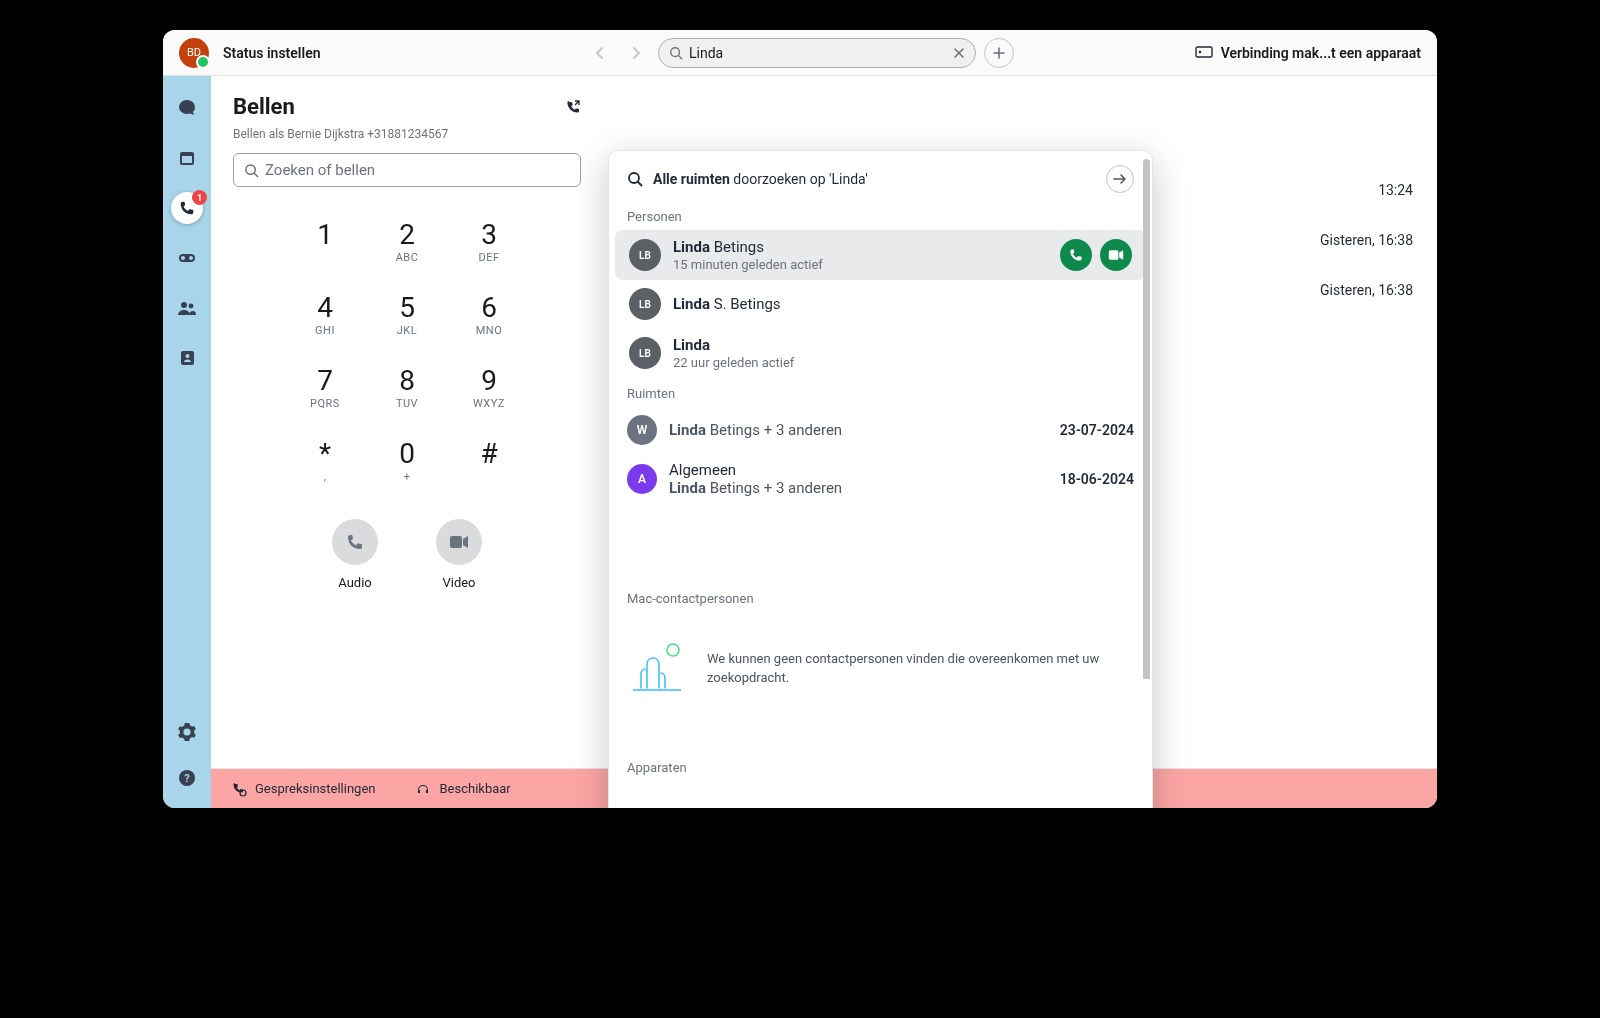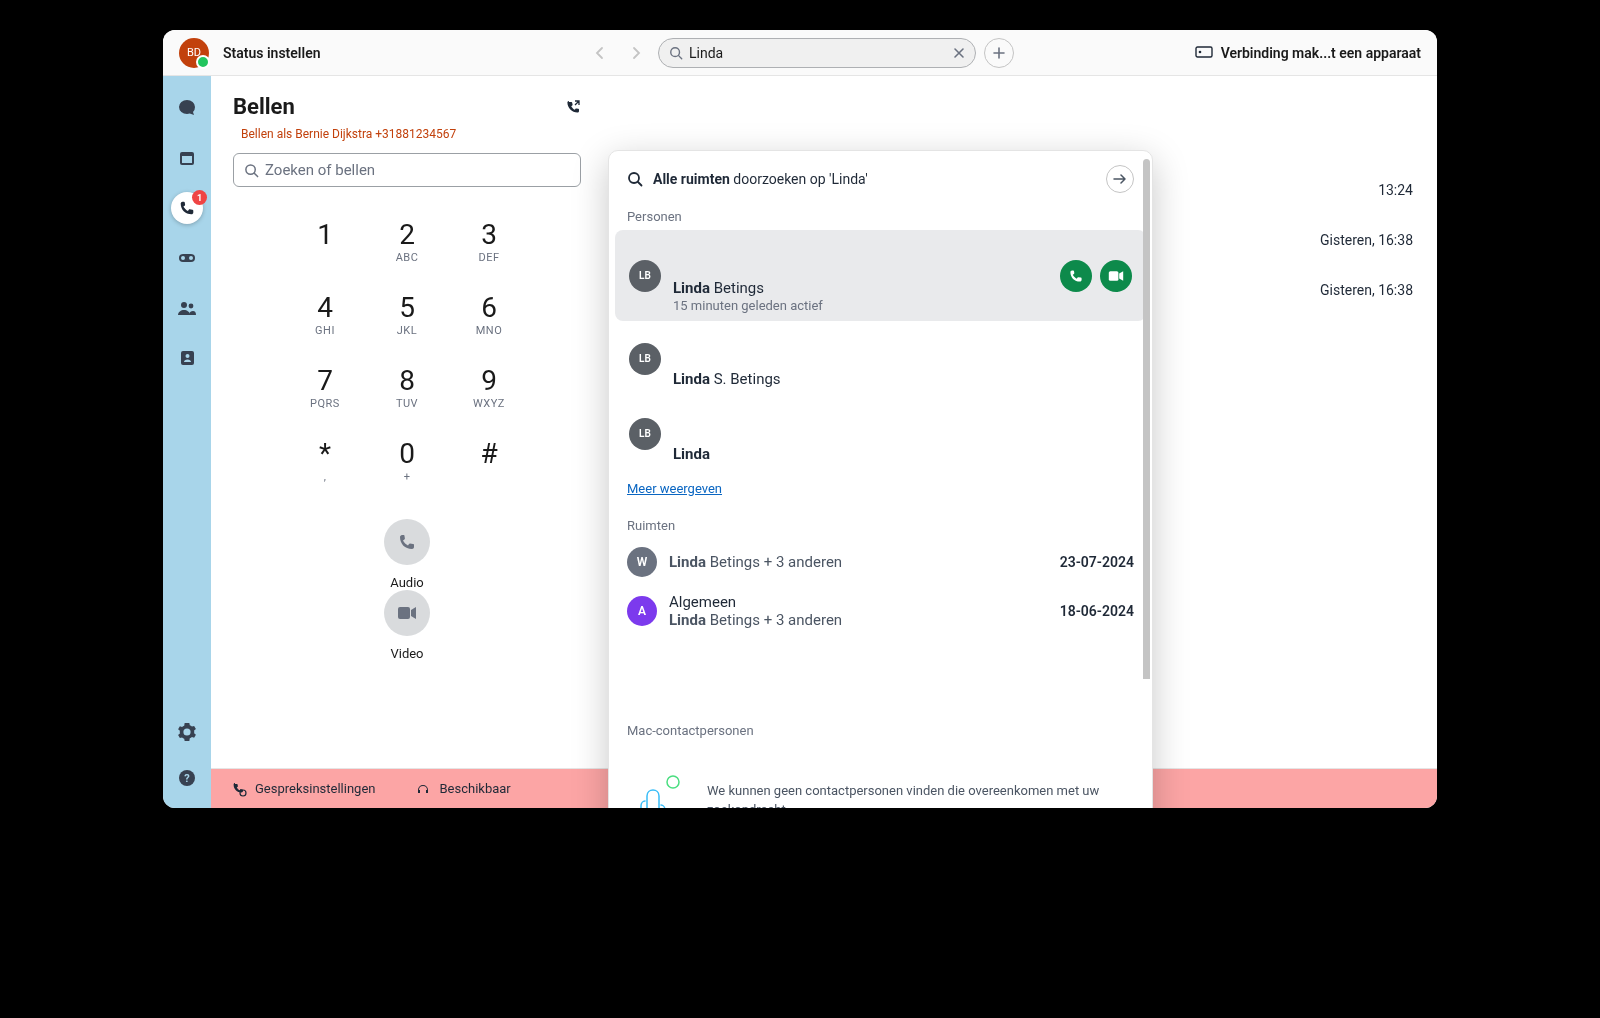--- a/index.html
+++ b/index.html
@@ -19,45 +19,45 @@
 .tb-right { margin-left:auto; display:flex; align-items:center; gap:8px; font-size:14px; font-weight:600; color:#1a1a1a; cursor:pointer;}
 .body-row { flex:1; display:flex; position:relative;}
 .sidebar { width:48px; background:#a8d5ea; display:flex; flex-direction:column; align-items:center; padding-top:16px; gap:18px;}
 .sb-icon { width:32px; height:32px; display:flex; align-items:center; justify-content:center; color:#374151; cursor:pointer; position:relative;}
 .sb-icon.active { background:#fff; border-radius:50%; box-shadow:0 1px 4px rgba(0,0,0,0.25);}
 .sb-badge { position:absolute; top:-2px; right:-4px; background:#ef4444; color:#fff; font-size:9px; font-weight:700; min-width:15px; height:15px; border-radius:8px; display:flex; align-items:center; justify-content:center; padding:0 3px;}
 .sb-bottom { margin-top:auto; margin-bottom:14px; display:flex; flex-direction:column; gap:14px; align-items:center;}
 .call-panel { width:390px; padding:18px 20px 0 22px; display:flex; flex-direction:column;}
 .cp-head { display:flex; align-items:center; justify-content:space-between;}
 .cp-title { font-size:22px; font-weight:700; color:#1a1a1a;}
-.cp-sub { margin-top:8px; font-size:12px; color:#c2410c;margin-left:8px;}
+.cp-sub { margin-top:8px; font-size:12px; color:#737373;}
 .cp-search { margin-top:12px; height:34px; border:1px solid #9ba0a5; border-radius:6px; display:flex; align-items:center; padding:7px 10px; color:#6b7280;}
 .cp-search span{margin-left:6px; font-size:15px;}
 .dialpad { margin-top:34px; display:grid; grid-template-columns: repeat(3, 70px); column-gap:12px; row-gap:30px; justify-content:center;}
 .dp-key { display:flex; flex-direction:column; align-items:center; cursor:pointer;}
 .dp-num { font-size:28px; font-weight:400; color:#1a1a1a; line-height:1;}
 .dp-sub { font-size:11px; color:#6b7280; margin-top:2px; letter-spacing:0.5px;}
-.dp-actions { margin-top:36px; display:flex; justify-content:center;flex-direction:column;}
+.dp-actions { margin-top:36px; display:flex; gap:58px; justify-content:center;}
 .dp-action { display:flex; flex-direction:column; align-items:center; gap:10px;}
 .dp-circle { width:46px; height:46px; border-radius:50%; background:#d9dbdd; display:flex; align-items:center; justify-content:center; color:#6b7280;}
 .dp-label { font-size:13px; color:#1a1a1a;}
 .footer-bar { position:absolute; bottom:0; left:48px; right:0; height:40px; border-top:1px solid #e5e5e5; display:flex; align-items:center; padding:0 20px; gap:40px; background:#fca5a5; font-size:13px; color:#1f2937;}
 .foot-item { display:flex; align-items:center; gap:8px; cursor:pointer;}
 .right-times { position:absolute; right:24px; top:106px; display:flex; flex-direction:column; gap:34px; align-items:flex-end; font-size:14px; color:#1f2937;}
 .dropdown { position:absolute; left:445px; top:74px; width:545px; height:728px; background:#fff; border-radius:10px; box-shadow:0 10px 36px rgba(0,0,0,0.22); border:1px solid #e4e4e4; display:flex; flex-direction:column; overflow:hidden;}
 .dd-scroll { overflow-y:auto; flex:1;}
 .dd-toprow { padding:14px 18px 8px; display:flex; align-items:center; gap:10px;}
 .dd-search-text { font-size:14px; color:#1f2937;}
 .dd-search-text b { font-weight:700;}
 .dd-go { margin-left:auto; width:28px; height:28px; border:1px solid #c4c4c4; border-radius:50%; display:flex; align-items:center; justify-content:center; cursor:pointer; color:#4b5563;}
 .dd-label { padding:8px 18px 6px; font-size:13px; color:#6b7280;}
 .person-row { display:flex; align-items:center; padding:8px 14px; gap:12px; cursor:pointer; border-radius:8px; margin:0 6px;}
 .person-row.hovered { background:#e9eaec;}
 .pr-avatar { width:32px; height:32px; border-radius:50%; background:#5b6066; color:#fff; font-size:10px; font-weight:600; display:flex; align-items:center; justify-content:center; flex-shrink:0;}
-.pr-text { flex:1; display:flex; flex-direction:column;margin-top:41px;}
+.pr-text { flex:1; display:flex; flex-direction:column;}
 .pr-name { font-size:15px; color:#1f2937;}
 .pr-name b { font-weight:700;}
 .pr-sub { font-size:13px; color:#6b7280; margin-top:1px;}
 .pr-actions { display:flex; gap:8px;}
 .pr-btn { width:32px; height:32px; border-radius:50%; background:#0d8a4b; display:flex; align-items:center; justify-content:center; color:#fff; cursor:pointer;}
 .more-link { padding:10px 18px 14px; font-size:13px;}
 .more-link a { color:#0a66c2; text-decoration:underline;}
 .room-row { display:flex; align-items:center; padding:8px 18px; gap:12px;}
 .room-av { width:30px; height:30px; border-radius:50%; display:flex; align-items:center; justify-content:center; color:#fff; font-size:12px; font-weight:600;}
 .room-text { flex:1;}
@@ -329,25 +329,25 @@
             <div class="person-row">
               <div class="pr-avatar">LB</div>
     <div class="pr-text">
                 <div class="pr-name"><b>Linda</b> S. Betings</div>
               </div>
             </div>
             <div class="person-row">
               <div class="pr-avatar">LB</div>
     <div class="pr-text">
                 <div class="pr-name"><b>Linda</b></div>
-              </div>
-            </div>
-          </div>
-
-        <div class="more-link"><a href="#">Meer weergeven</a></div>
+                <div class="pr-sub">22 uur geleden actief</div>
+              </div>
+            </div>
+          </div>
+
 
         <div class="dd-label">Ruimten</div>
         <div id="rooms-list">
             <div class="room-row">
               <div class="room-av" style="background:#6b7280">W</div>
     <div class="room-text">
                 <div class="room-sub"><b>Linda</b> Betings + 3 anderen</div>
               </div>
     <div class="room-date">23-07-2024</div>
             </div>

